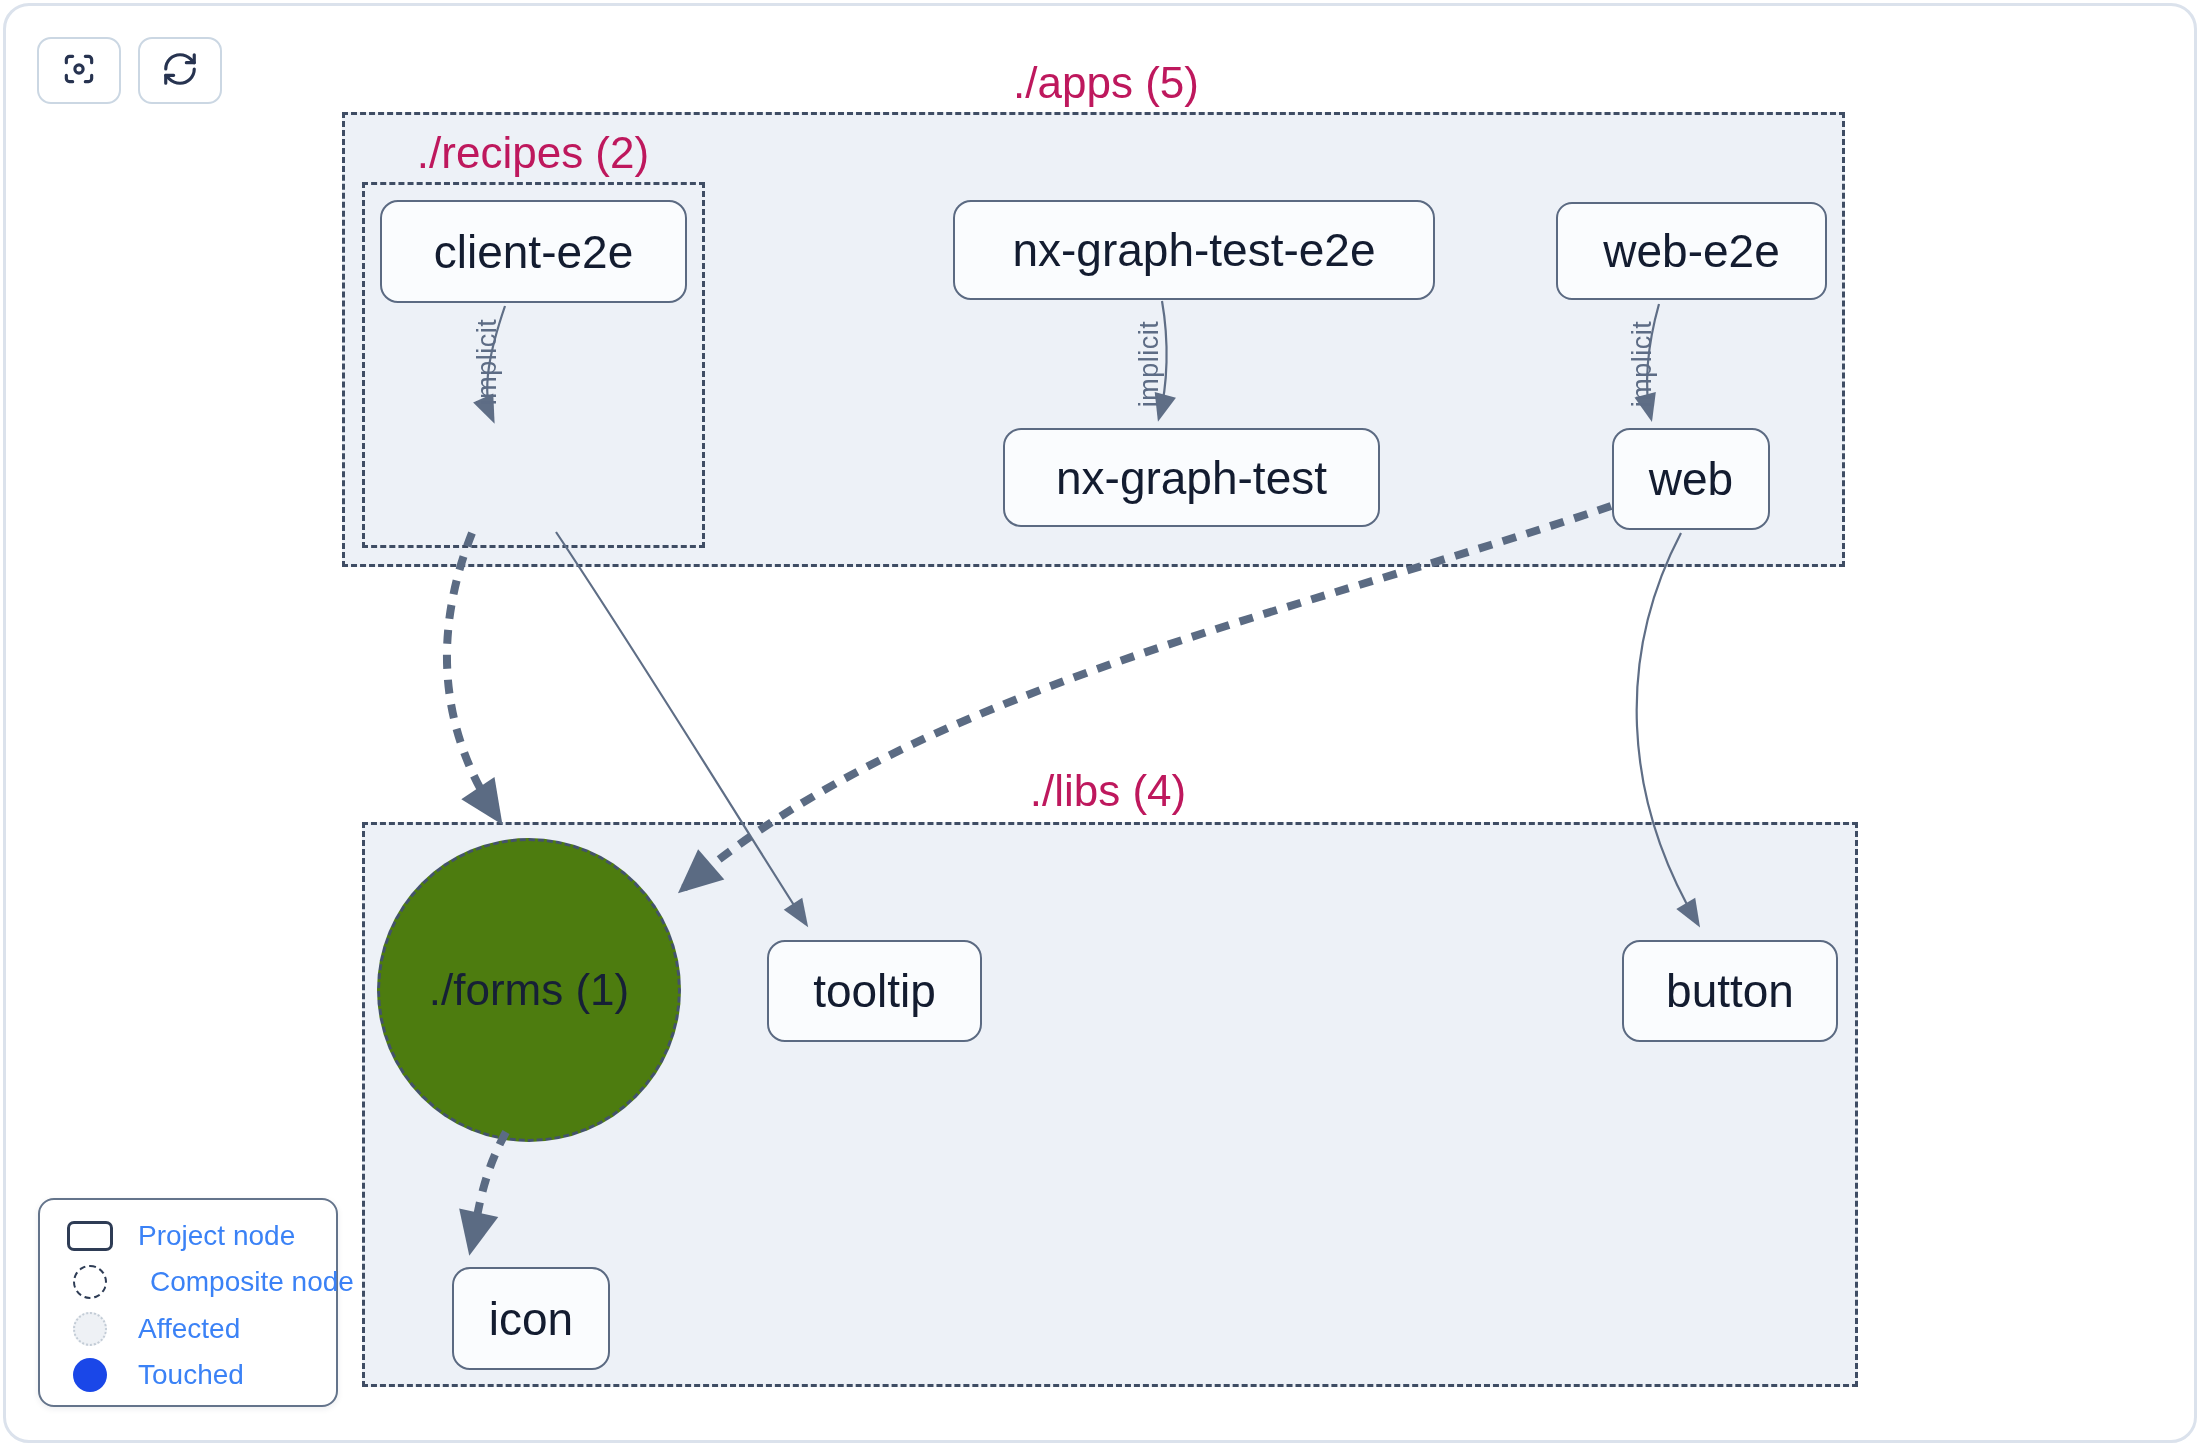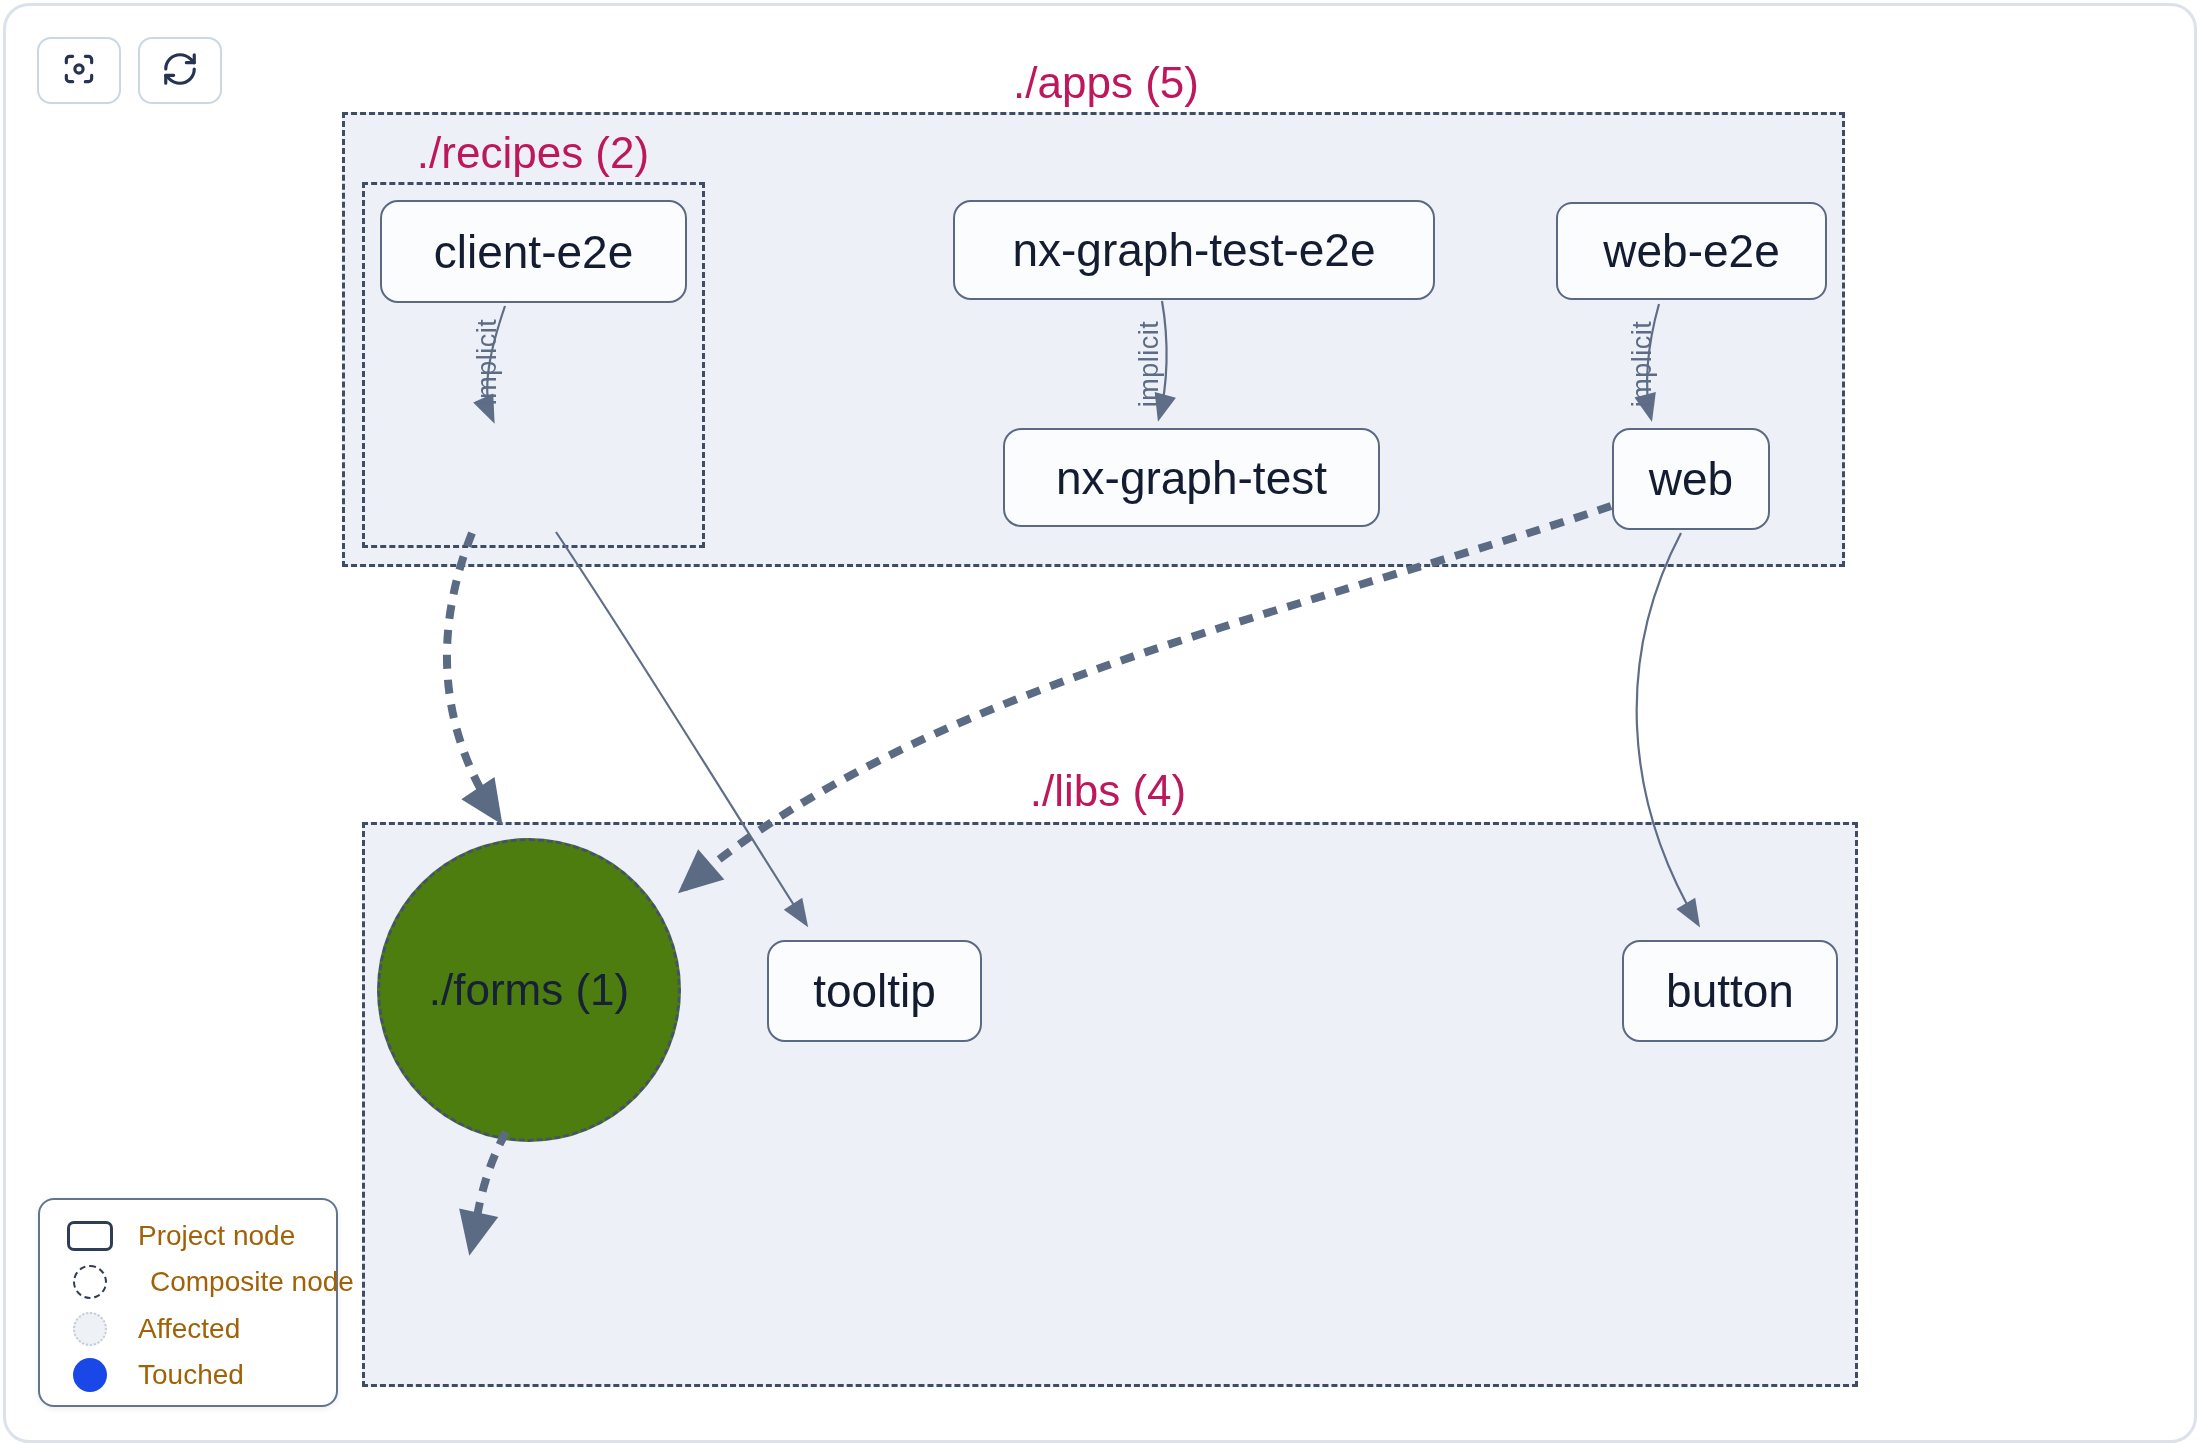--- a/index.html
+++ b/index.html
@@ -35,21 +35,21 @@
   .edge-thick{stroke:#5b6b83;stroke-width:8;fill:none;stroke-dasharray:14 11;}
   .edge-label{position:absolute;transform:translate(-50%,-50%) rotate(-90deg);
     font-size:27px;color:#5d6c85;letter-spacing:.5px;white-space:nowrap;}
 
   
   .legend{position:absolute;left:38px;top:1198px;width:300px;height:209px;box-sizing:border-box;
     background:#ffffff;border:2px solid #64748b;border-radius:16px;
     box-shadow:0 2px 6px rgba(30,41,59,.08);}
   .legend-row{position:absolute;left:24px;display:flex;align-items:center;height:34px;}
   .swatch-box{width:52px;display:flex;align-items:center;justify-content:center;}
-  .legend-row .lbl{font-size:28px;color:#a16207;margin-left:22px;white-space:nowrap;}
+  .legend-row .lbl{font-size:28px;color:#3b82f6;margin-left:22px;white-space:nowrap;}
   .sw-project{width:46px;height:30px;border:3px solid #2e3c55;border-radius:7px;
     box-sizing:border-box;background:#ffffff;}
   .sw-circle{width:34px;height:34px;border-radius:50%;box-sizing:border-box;}
   .sw-composite{border:2.5px dashed #2e3c55;background:#ffffff;}
   .sw-affected{border:2px dotted #c3ccd6;background:#eef1f5;}
   .sw-touched{background:#1a47e8;}
 </style>
 </head>
 <body>
 
@@ -105,20 +105,23 @@
   </div>
   <div class="node" style="left:1612px;top:428px;width:158px;height:102px;">
     <span>web</span>
   </div>
   <div class="node" style="left:767px;top:940px;width:215px;height:102px;">
     <span>tooltip</span>
   </div>
   <div class="node" style="left:1622px;top:940px;width:216px;height:102px;">
     <span>button</span>
   </div>
+  <div class="node" style="left:452px;top:1267px;width:158px;height:103px;">
+    <span>icon</span>
+  </div>
 
   <div class="tb-btn" style="left:37px;top:37px;">
     <span>
       <svg width="38" height="38" viewBox="0 0 24 24">
         <path d="M4 8V6a2 2 0 0 1 2-2h2"></path>
         <path d="M16 4h2a2 2 0 0 1 2 2v2"></path>
         <path d="M20 16v2a2 2 0 0 1-2 2h-2"></path>
         <path d="M8 20H6a2 2 0 0 1-2-2v-2"></path>
         <circle cx="12" cy="12" r="2.6"></circle>
       </svg>

